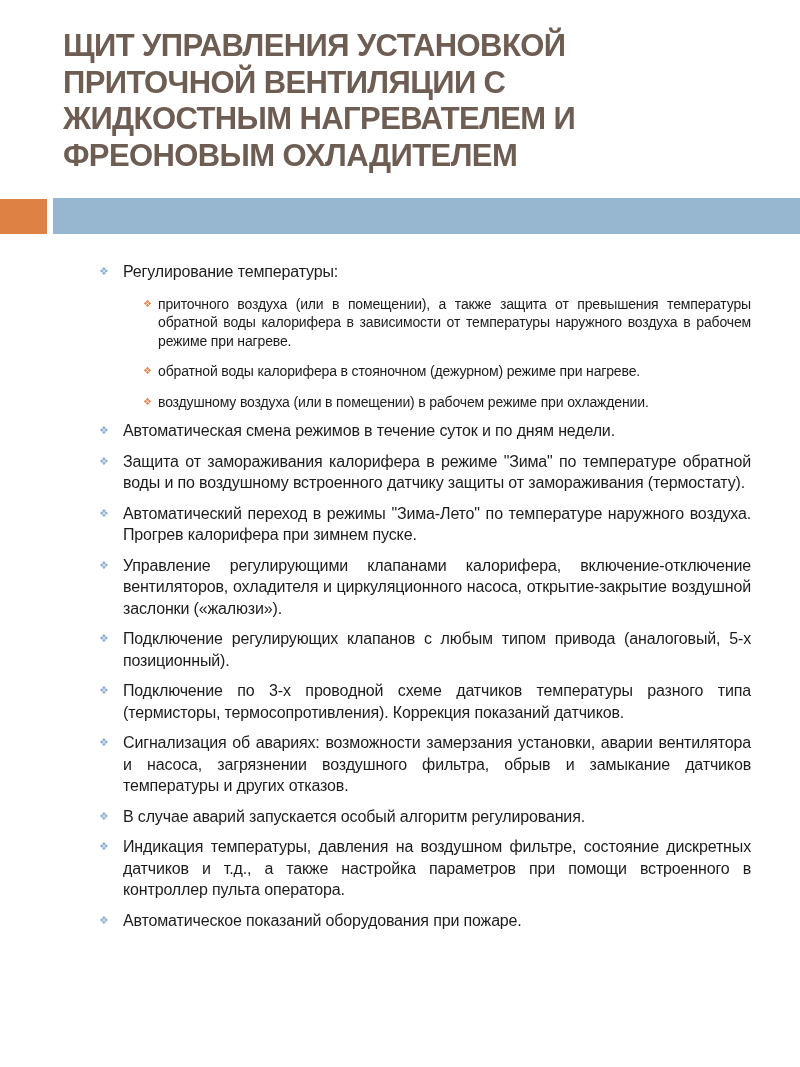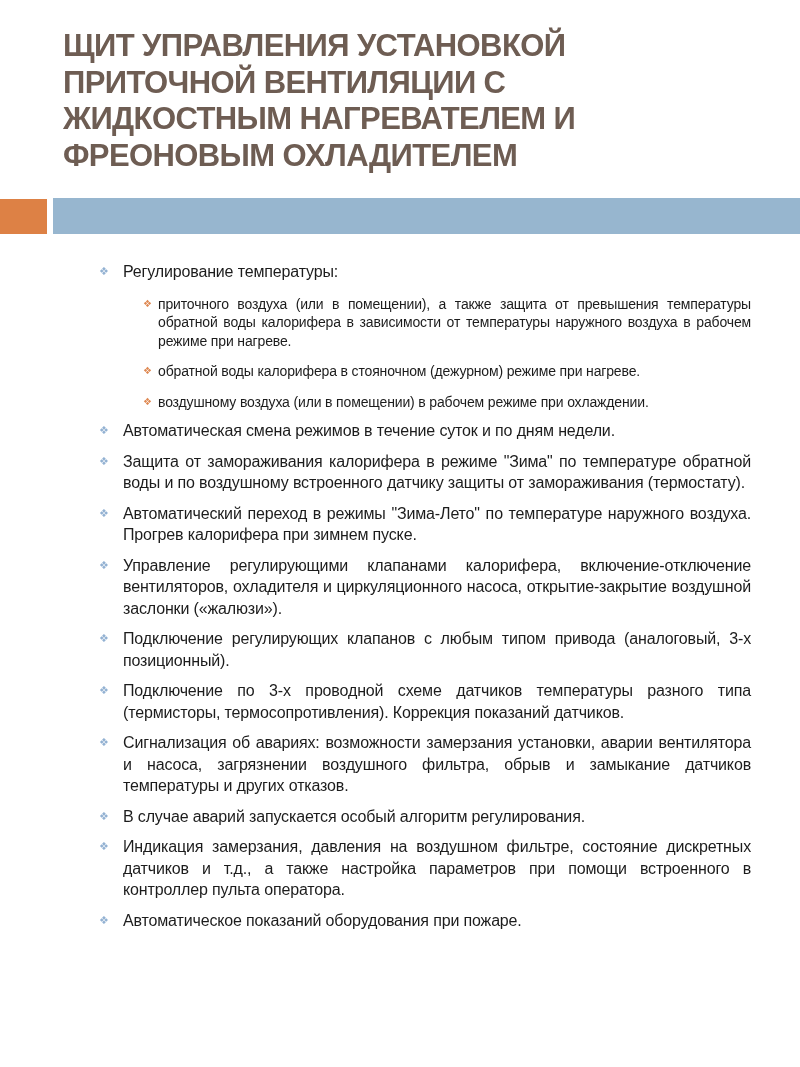--- a/index.html
+++ b/index.html
@@ -146,41 +146,41 @@
       <span class="t">Автоматический переход в режимы "Зима-Лето" по температуре наружного воздуха. Прогрев калорифера при зимнем пуске.</span>
     </div>
 
     <div class="item l1">
       <span class="bullet">❖</span>
       <span class="t">Управление регулирующими клапанами калорифера, включение-отключение вентиляторов, охладителя и циркуляционного насоса, открытие-закрытие воздушной заслонки («жалюзи»).</span>
     </div>
 
     <div class="item l1">
       <span class="bullet">❖</span>
-      <span class="t">Подключение регулирующих клапанов с любым типом привода (аналоговый, 3-х позиционный).</span>
+      <span class="t">Подключение регулирующих клапанов с любым типом привода (аналоговый, 5-х позиционный).</span>
     </div>
 
     <div class="item l1">
       <span class="bullet">❖</span>
       <span class="t">Подключение по 3-х проводной схеме датчиков температуры разного типа (термисторы, термосопротивления). Коррекция показаний датчиков.</span>
     </div>
 
     <div class="item l1">
       <span class="bullet">❖</span>
       <span class="t">Сигнализация об авариях: возможности замерзания установки, аварии вентилятора и насоса, загрязнении воздушного фильтра, обрыв и замыкание датчиков температуры и других отказов.</span>
     </div>
 
     <div class="item l1">
       <span class="bullet">❖</span>
       <span class="t">В случае аварий запускается особый алгоритм регулирования.</span>
     </div>
 
     <div class="item l1">
       <span class="bullet">❖</span>
-      <span class="t">Индикация замерзания, давления на воздушном фильтре, состояние дискретных датчиков и т.д., а также настройка параметров при помощи встроенного в контроллер пульта оператора.</span>
+      <span class="t">Индикация температуры, давления на воздушном фильтре, состояние дискретных датчиков и т.д., а также настройка параметров при помощи встроенного в контроллер пульта оператора.</span>
     </div>
 
     <div class="item l1">
       <span class="bullet">❖</span>
       <span class="t">Автоматическое показаний оборудования при пожаре.</span>
     </div>
 
   </div>
 </div>
 

